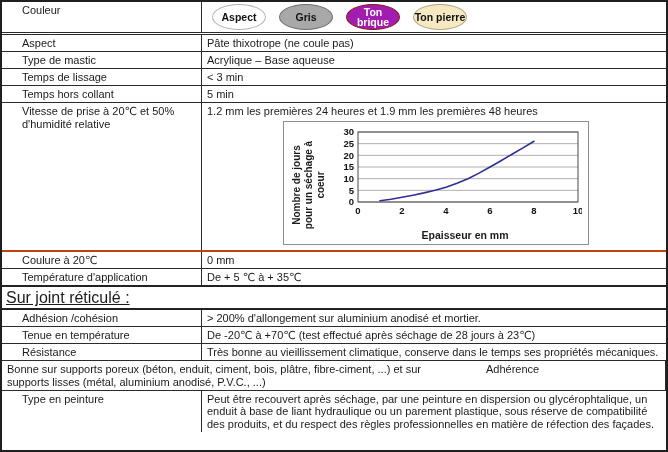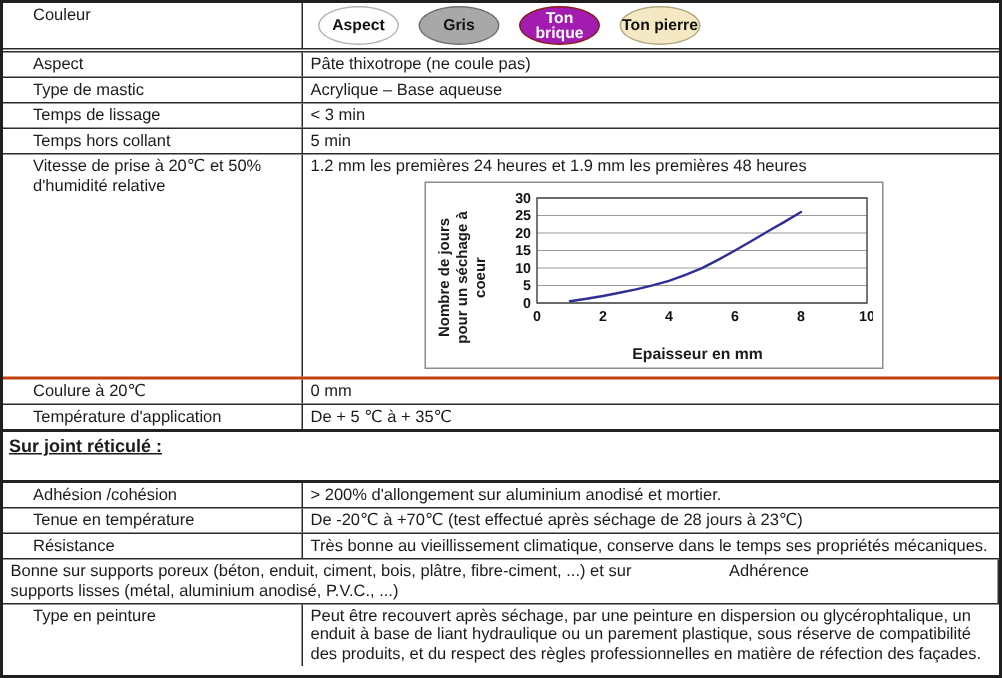--- a/index.html
+++ b/index.html
@@ -22,21 +22,21 @@
   
   .chart-box{width:306px;margin:3px 0 4px 76px;border:1px solid #8c8c8c;background:#fff;display:flex;padding:6px 2px 2px 2px;box-sizing:border-box;}
   .ylabel-col{width:46px;flex:none;position:relative;}
   .ylabel{position:absolute;top:50%;left:50%;transform:translate(-50%,-50%) rotate(-90deg);font-weight:bold;font-size:10px;line-height:12px;text-align:center;white-space:nowrap;}
   .ylabel span{display:block;}
   .plot-col{flex:none;}
   .xlabel{width:250px;text-align:center;font-weight:bold;font-size:10.5px;box-sizing:border-box;padding-left:16px;margin-top:1px;}
 
   
   .section-row{border-top:2px solid #222;border-bottom:2px solid #222;}
-  .section-cell{flex:1;padding:2px 4px 16px 4px;font-size:12px;font-weight:bold;box-sizing:border-box;}
+  .section-cell{flex:1;padding:2px 4px 1px 4px;font-size:16px;font-weight:normal;box-sizing:border-box;}
   .section-cell .u{text-decoration:underline;}
 </style>
 </head>
 <body>
 
 <div class="sheet">
 
   <div class="row first color-row double-bottom">
     <div class="cell label">Couleur</div>
     <div class="cell value">

